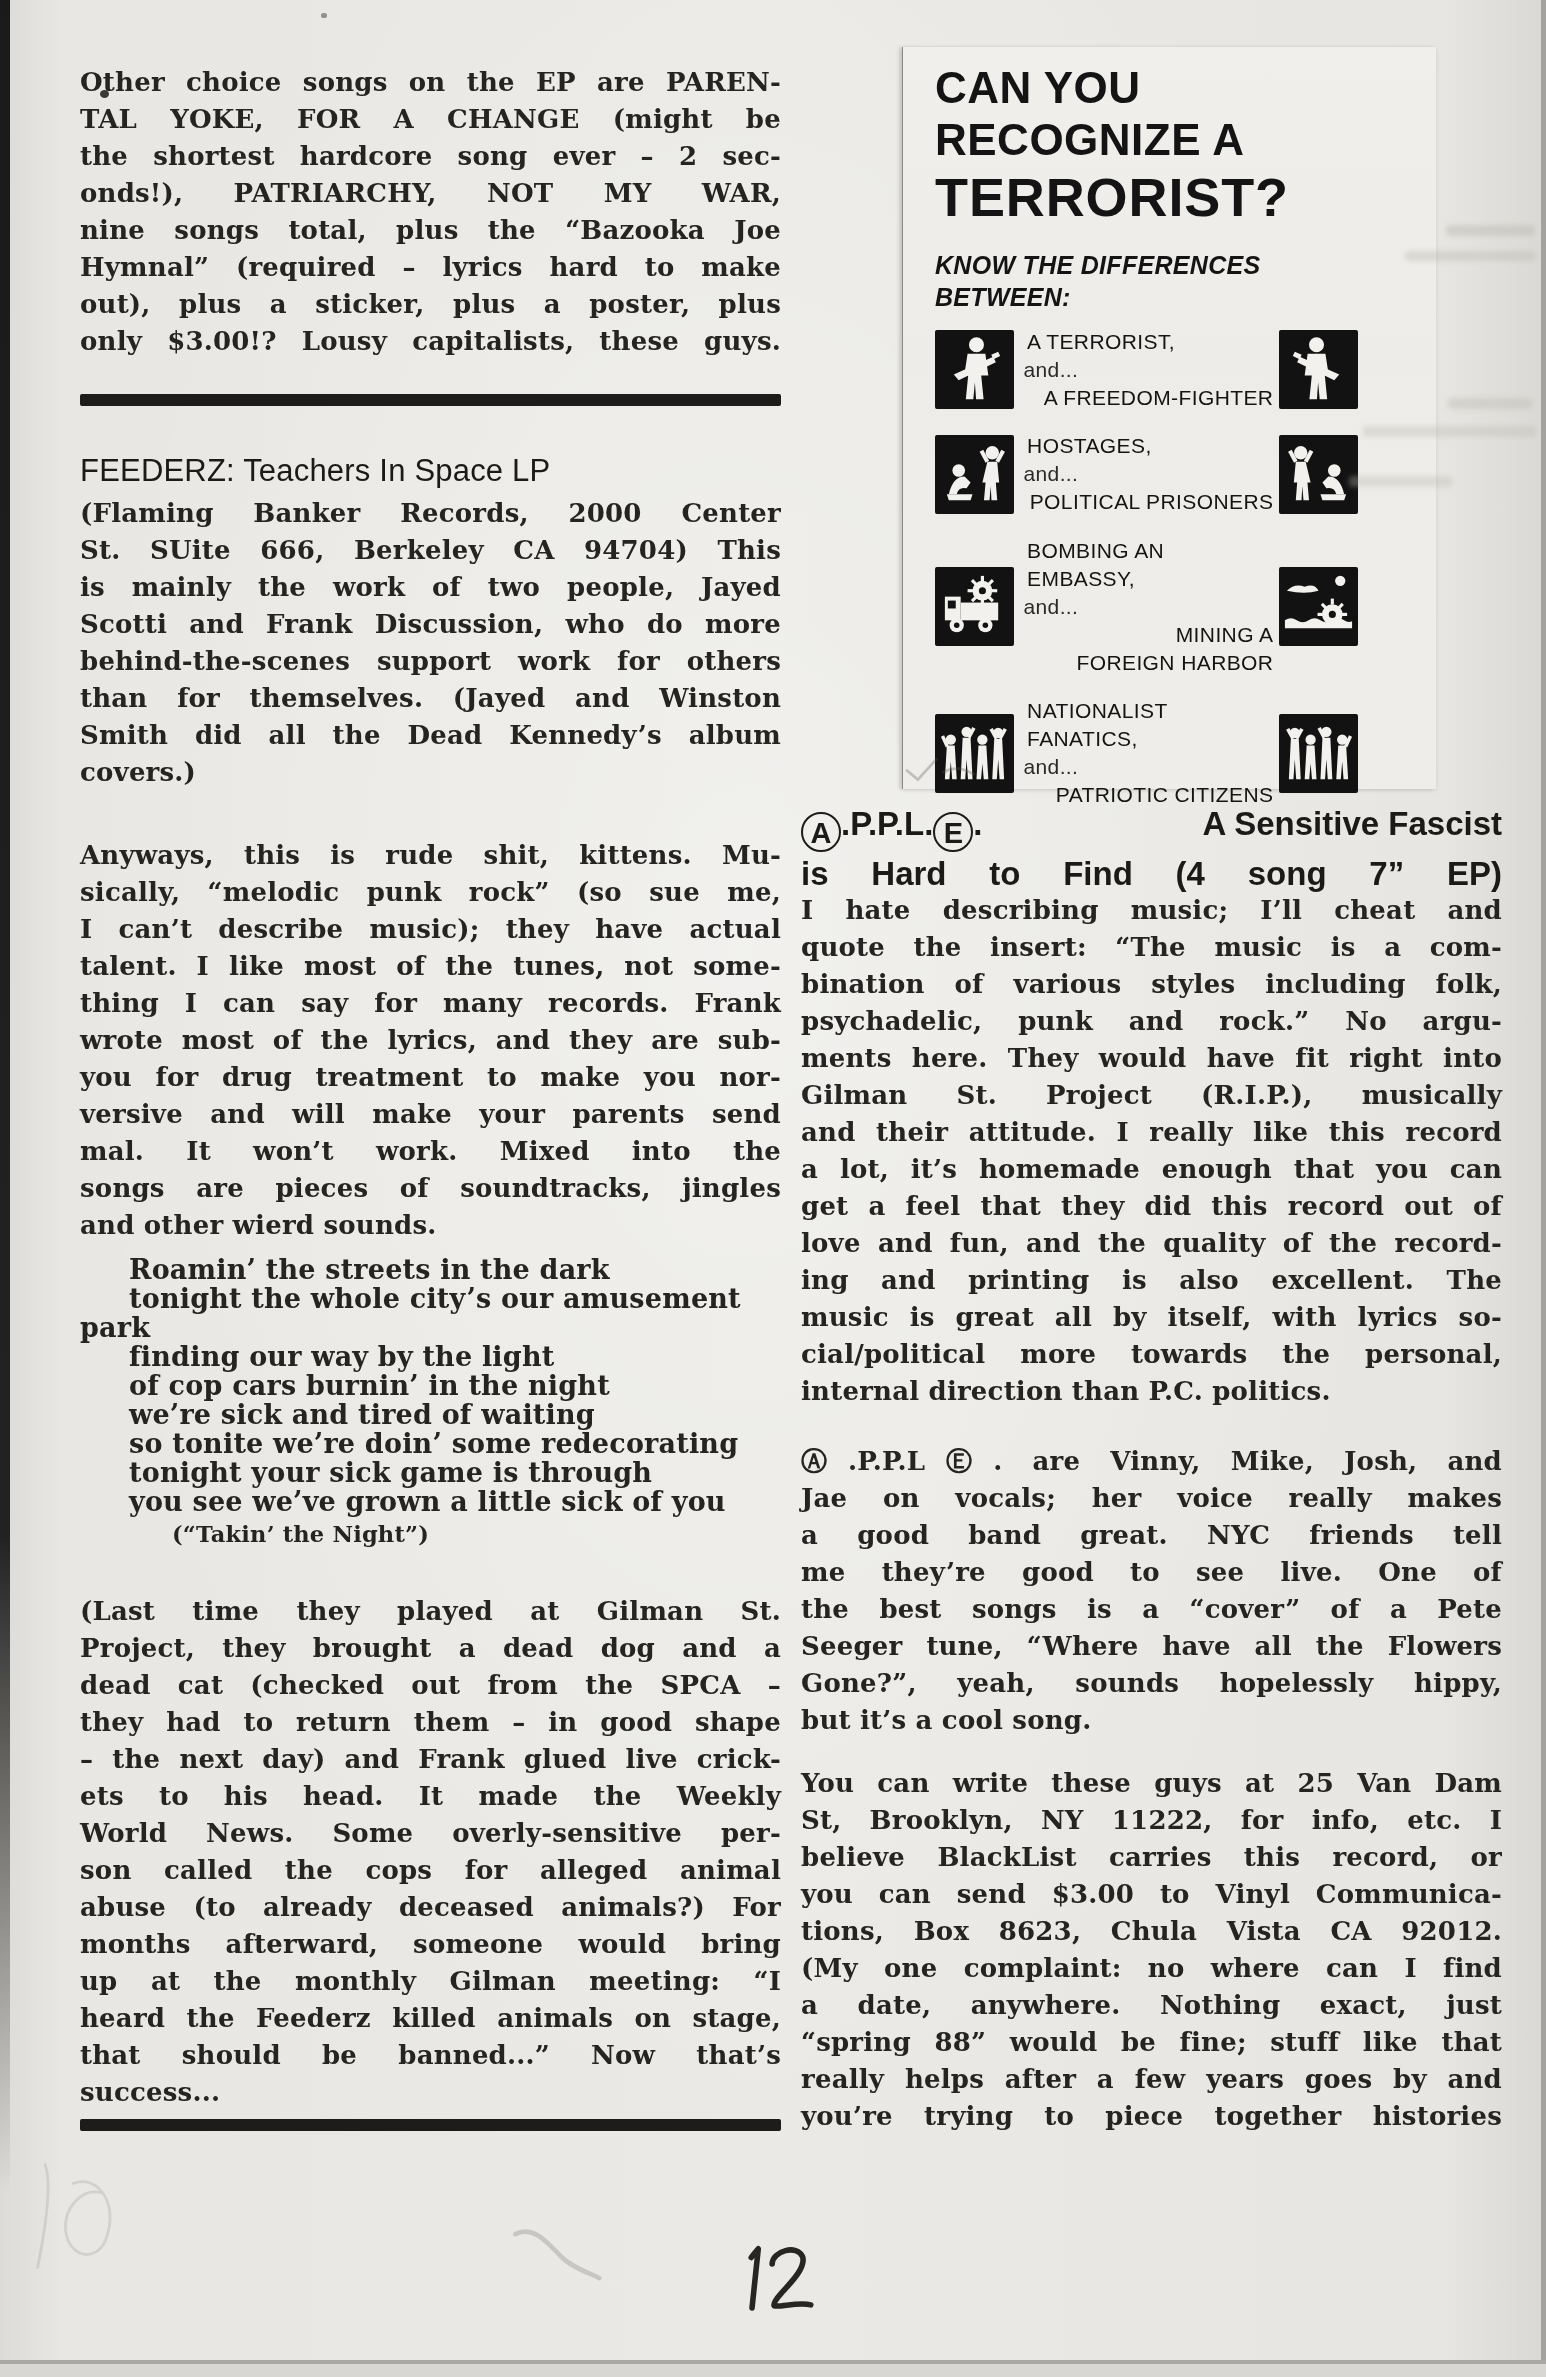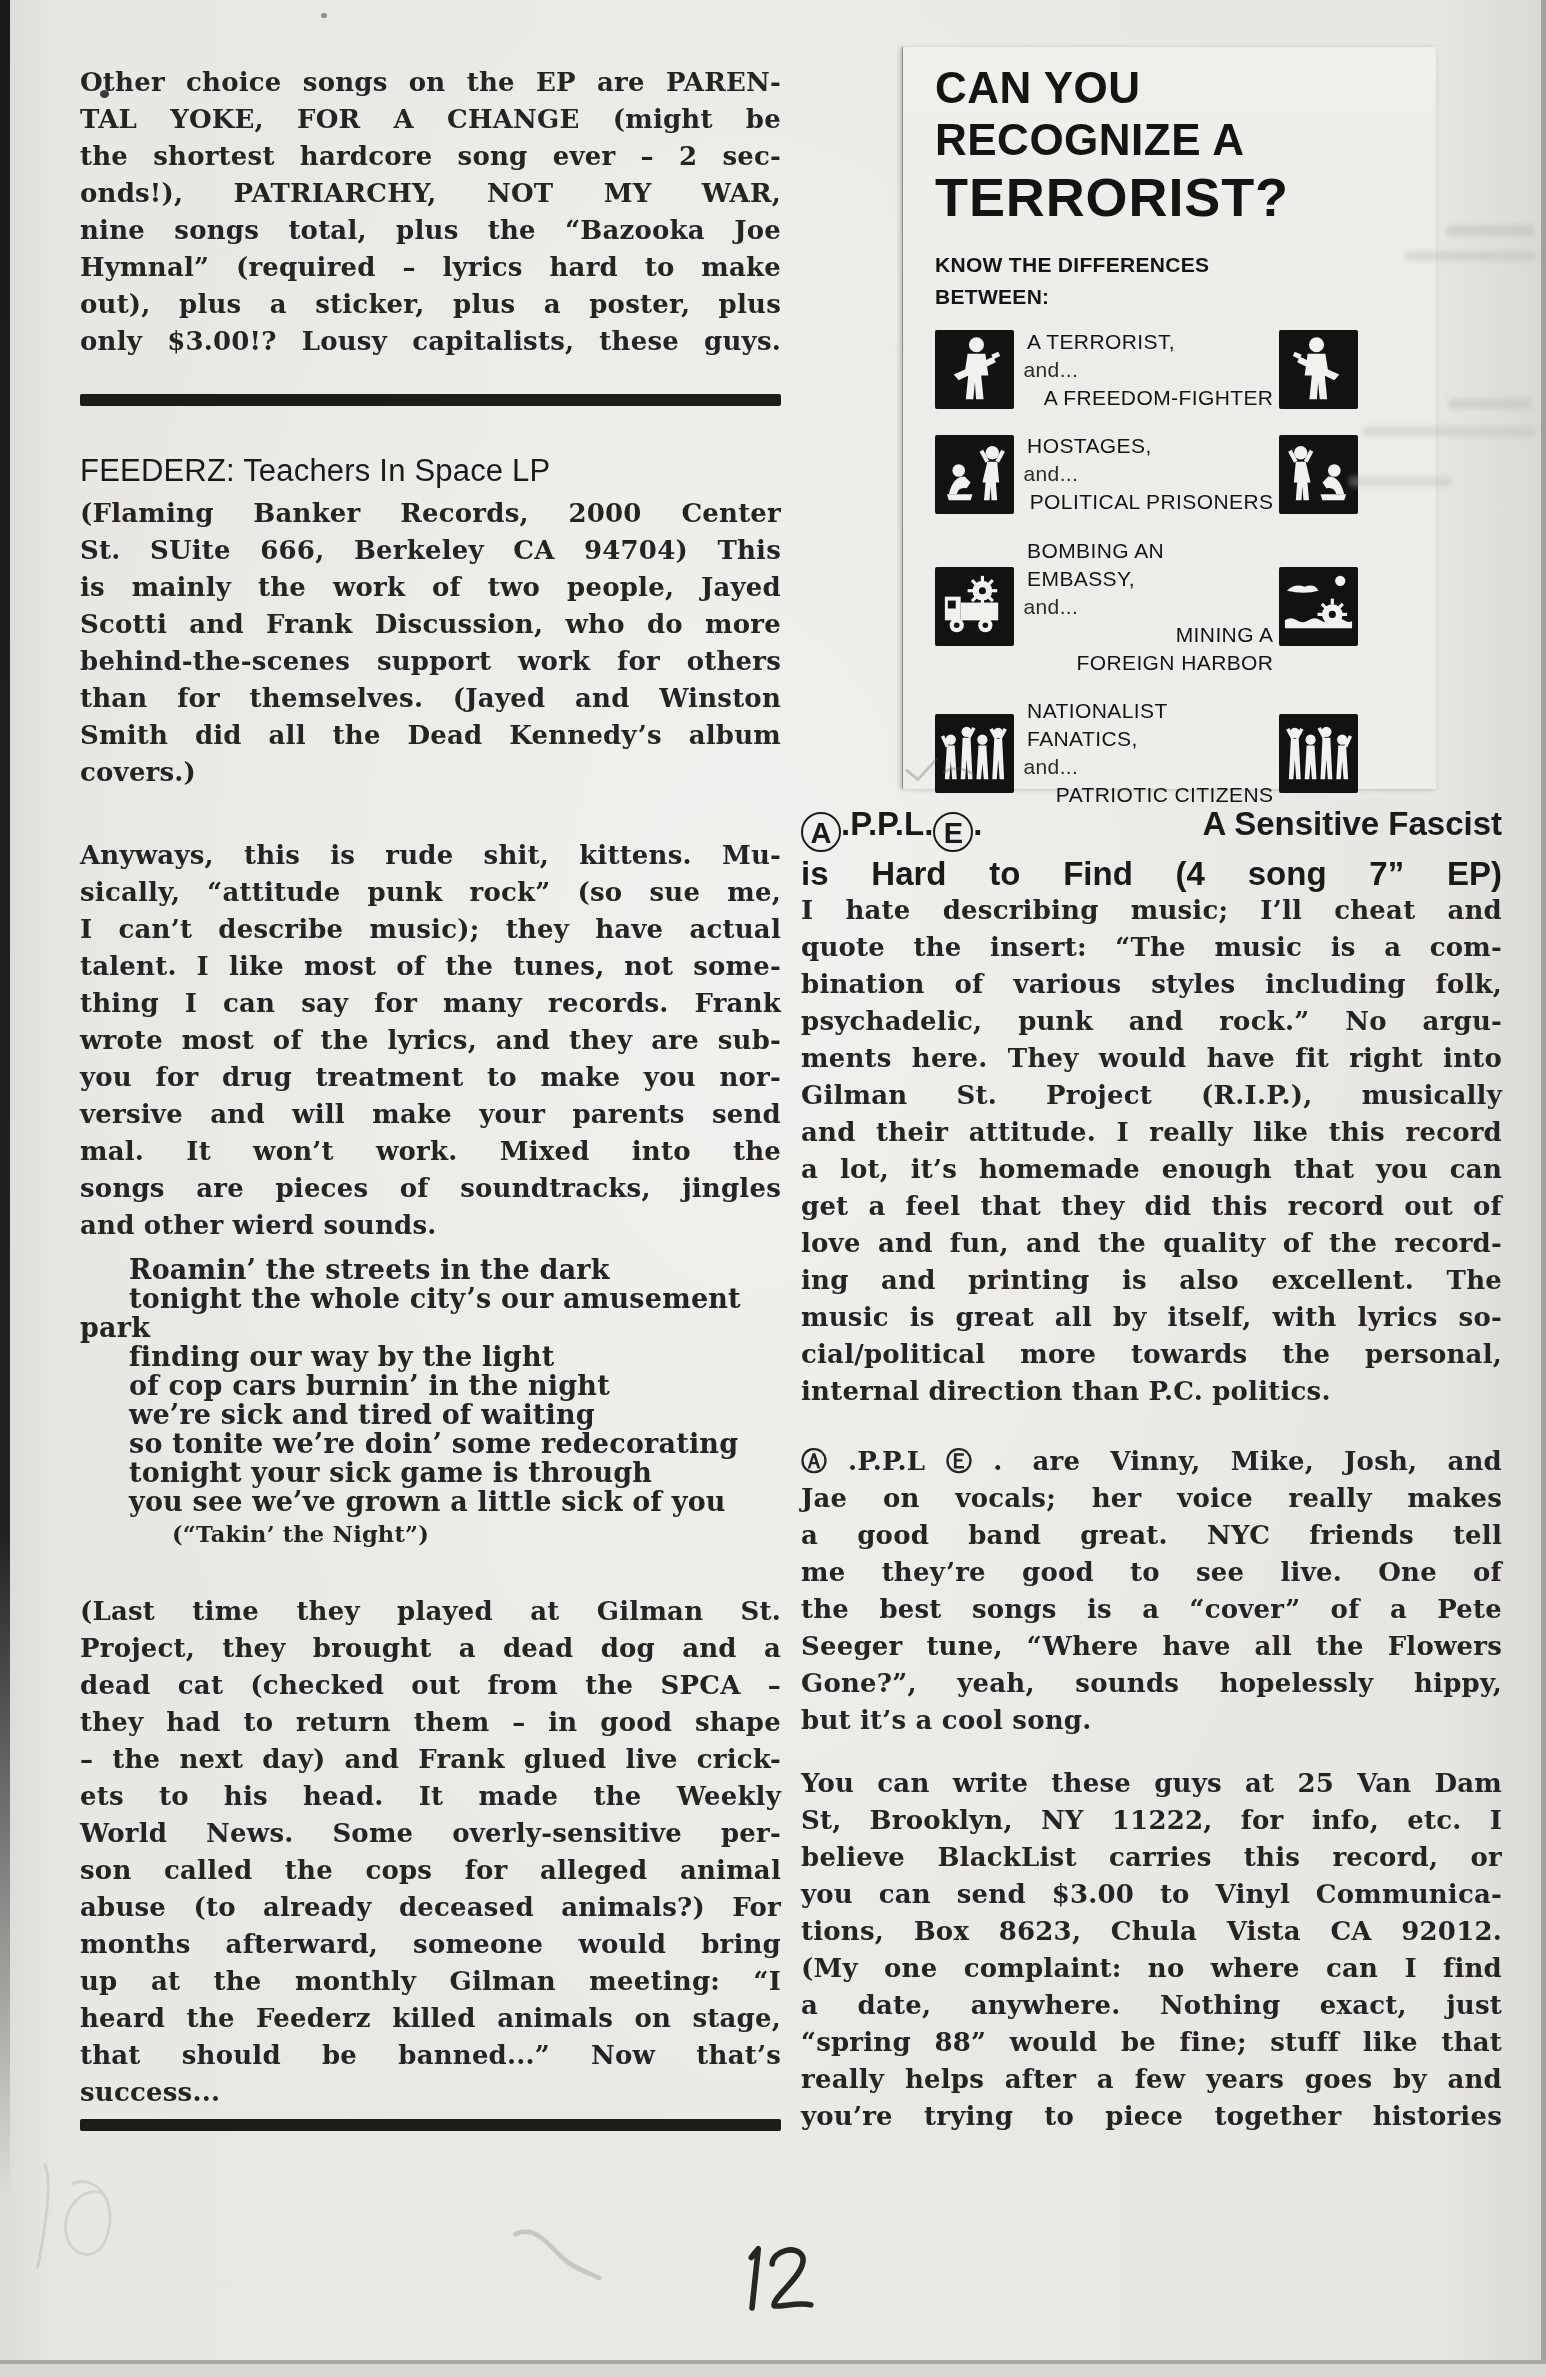--- a/index.html
+++ b/index.html
@@ -54,22 +54,22 @@
   .flyer{
     position:absolute;left:902px;top:47px;width:534px;height:742px;
     background:linear-gradient(180deg,#f0efeb 0%,#edece8 40%,#eeede9 100%);
     border-left:1.9px solid #8a8984;
     box-shadow:-2.8px 0 3.7px rgba(0,0,0,.12), 0 1.9px 4.7px rgba(0,0,0,.10);
     font-family:"Liberation Sans","DejaVu Sans",sans-serif;color:#141414;
     padding:15px 0 0 32px;box-sizing:border-box;
   }
   .flyer-title{font-weight:bold;font-size:44px;line-height:52px;letter-spacing:0.5px;}
   .flyer-title-big{font-weight:bold;font-size:54px;line-height:62px;letter-spacing:0.9px;}
-  .flyer-sub{margin-top:20.6px;font-weight:bold;font-size:21px;line-height:32px;
-    letter-spacing:0.3px;white-space:pre-line;}
+  .flyer-sub{margin-top:20.6px;font-weight:bold;font-size:25px;line-height:32px;
+    letter-spacing:0.3px;white-space:pre-line;font-style:italic;}
   .flyer-rows{margin-top:15px;width:423px;}
   .flyer-row{display:flex;align-items:center;margin-bottom:20.6px;}
   .picto{width:79px;height:79px;background:#121212;flex:0 0 79px;border-radius:1.9px;}
   .picto svg{width:100%;height:100%;display:block;}
   .picto.mirror svg{transform:scaleX(-1);}
   .frow-text{flex:1;padding:0 5.6px 0 9.4px;font-size:21px;line-height:28px;letter-spacing:0.4px;}
   .frow-first{text-align:left;padding-left:3.7px;}
   .frow-and{text-align:left;color:#2a2a2a;}
   .frow-second{text-align:right;white-space:pre-line;}
 
@@ -190,21 +190,21 @@
       <div class="tline">is mainly the work of two people, Jayed</div>
       <div class="tline">Scotti and Frank Discussion, who do more</div>
       <div class="tline">behind-the-scenes support work for others</div>
       <div class="tline">than for themselves. (Jayed and Winston</div>
       <div class="tline">Smith did all the Dead Kennedy’s album</div>
       <div class="tline tline-last">covers.)</div>
     </div>
 
   <div class="col para" style="left:80px;top:837px;">
       <div class="tline">Anyways, this is rude shit, kittens. Mu-</div>
-      <div class="tline">sically, “attitude punk rock” (so sue me,</div>
+      <div class="tline">sically, “melodic punk rock” (so sue me,</div>
       <div class="tline">I can’t describe music); they have actual</div>
       <div class="tline">talent. I like most of the tunes, not some-</div>
       <div class="tline">thing I can say for many records. Frank</div>
       <div class="tline">wrote most of the lyrics, and they are sub-</div>
       <div class="tline">you for drug treatment to make you nor-</div>
       <div class="tline">versive and will make your parents send</div>
       <div class="tline">mal. It won’t work. Mixed into the</div>
       <div class="tline">songs are pieces of soundtracks, jingles</div>
       <div class="tline tline-last">and other wierd sounds.</div>
     </div>

